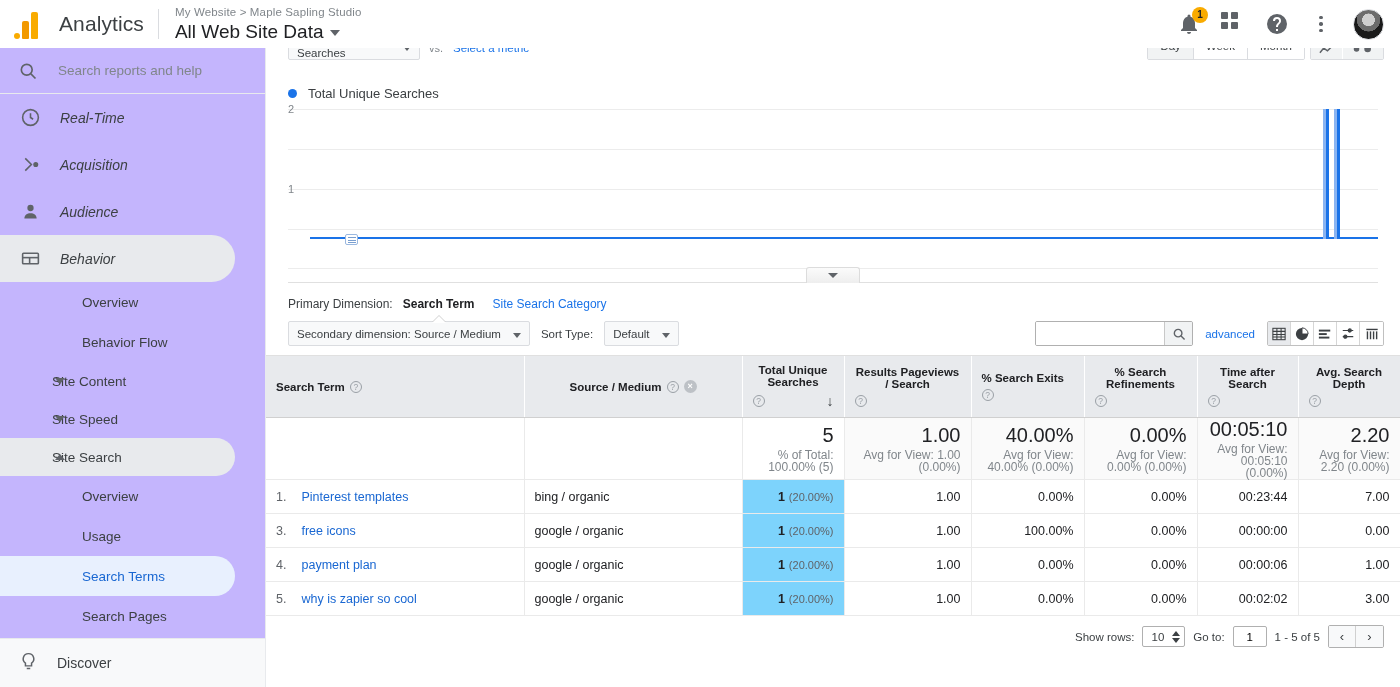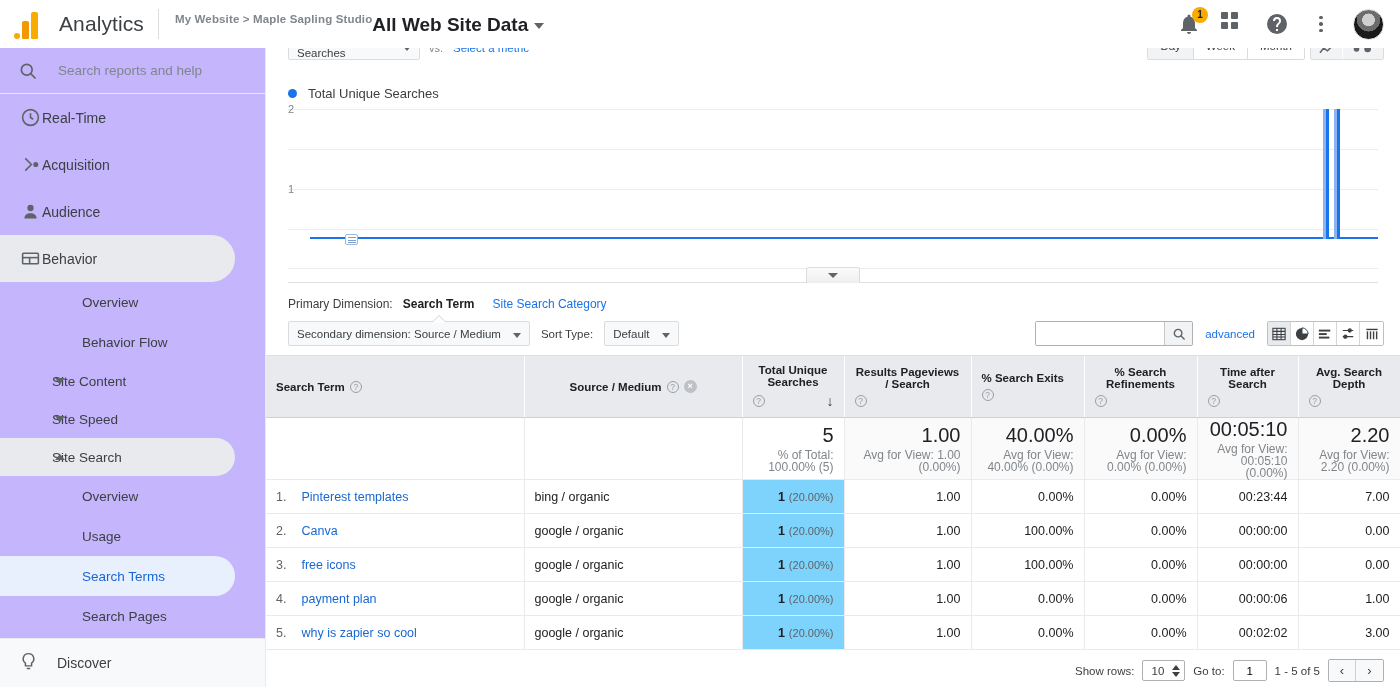--- a/index.html
+++ b/index.html
@@ -20,21 +20,21 @@
   .ga-logo { margin-left: 14px; width: 34px; height: 30px; display: flex; align-items: flex-end; gap: 2px; }
   .ga-bar { border-radius: 2px 2px 1px 1px; }
   .ga-b1 { width: 6px; height: 7px; background: #f9ab00; border-radius: 50%; height:6px; }
   .ga-b2 { width: 7px; height: 18px; background: #f29900; }
   .ga-b3 { width: 7px; height: 27px; background: #f9ab00; }
   .brand {
     font-size: 21px; color: #3c4043; margin-left: 11px; letter-spacing: .1px;
     font-weight: 400;
   }
   .divider-v { width: 1px; height: 30px; background: #dadce0; margin: 0 16px 0 14px; }
-  .acct { display: flex; flex-direction: row; justify-content: center; font-weight: bold; }
+  .acct { display: flex; flex-direction: column; justify-content: center; }
   .breadcrumb { font-size: 11.5px; color: #80868b; letter-spacing: .15px; line-height: 14px; }
   .viewsel {
     font-size: 19px; color: #202124; line-height: 24px; display: flex;
     align-items: center; gap: 6px; cursor: pointer; margin-top: 1px;
   }
   .caret-dn {
     width: 0; height: 0; border-left: 5px solid transparent;
     border-right: 5px solid transparent; border-top: 6px solid #5f6368;
     margin-top: 3px;
   }
@@ -73,21 +73,21 @@
     color: #5f6368; margin-left: 18px; width: 190px;
     font-family: "Liberation Sans", sans-serif;
   }
   .sb-search input::placeholder { color: #80868b; }
   .nav-item {
     display: flex; align-items: center; height: 47px; cursor: pointer;
     padding-left: 18px; border-radius: 0 24px 24px 0; margin-right: 30px;
     font-size: 14px; color: #3c4043;
   }
   .nav-item .ic { width: 24px; display: flex; align-items: center; justify-content: center; color: #5f6368; }
-  .nav-item .lbl { margin-left: 0; }
+  .nav-item .lbl { margin-left: 18px; font-style: italic; }
   .nav-item.sel { background: #e8eaed; }
   .sub-item {
     display: flex; align-items: center; height: 40px; cursor: pointer;
     padding-left: 82px; font-size: 13.5px; color: #3c4043;
     border-radius: 0 24px 24px 0; margin-right: 30px;
   }
   .grp-item {
     display: flex; align-items: center; height: 38px; cursor: pointer;
     padding-left: 52px; font-size: 13.5px; color: #3c4043;
     border-radius: 0 24px 24px 0; margin-right: 30px; position: relative;
@@ -636,35 +636,20 @@
             <span class="b">1</span><span class="pct">(20.00%)</span>
           </td>
           <td class="num">1.00</td>
           <td class="num">0.00%</td>
           <td class="num">0.00%</td>
           <td class="num">00:23:44</td>
           <td class="num">7.00</td>
         </tr>
         <tr>
           <td>
-            <span class="rn">2.</span>
-            <span class="term-link">Canva</span>
-          </td>
-          <td>google / organic</td>
-          <td class="num colsort">
-            <span class="b">1</span><span class="pct">(20.00%)</span>
-          </td>
-          <td class="num">1.00</td>
-          <td class="num">100.00%</td>
-          <td class="num">0.00%</td>
-          <td class="num">00:00:00</td>
-          <td class="num">0.00</td>
-        </tr>
-        <tr>
-          <td>
             <span class="rn">3.</span>
             <span class="term-link">free icons</span>
           </td>
           <td>google / organic</td>
           <td class="num colsort">
             <span class="b">1</span><span class="pct">(20.00%)</span>
           </td>
           <td class="num">1.00</td>
           <td class="num">100.00%</td>
           <td class="num">0.00%</td>

